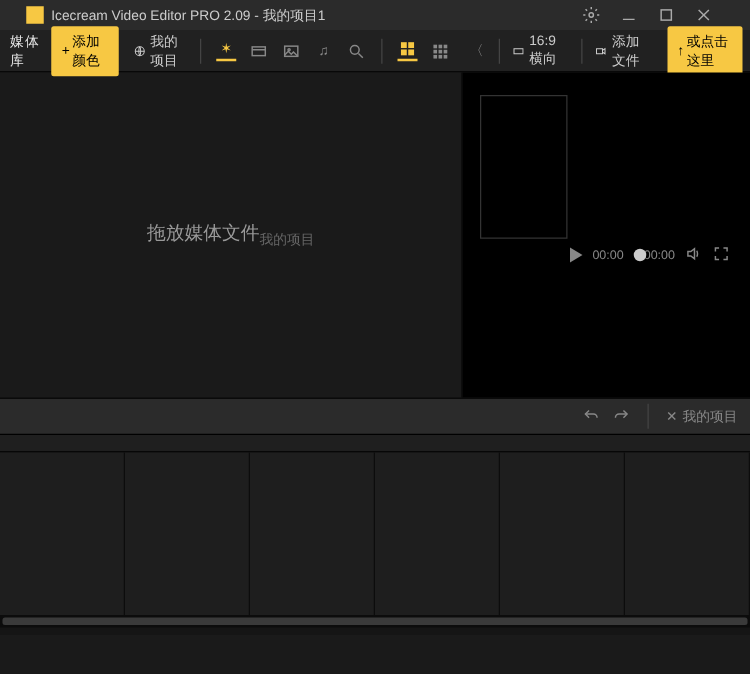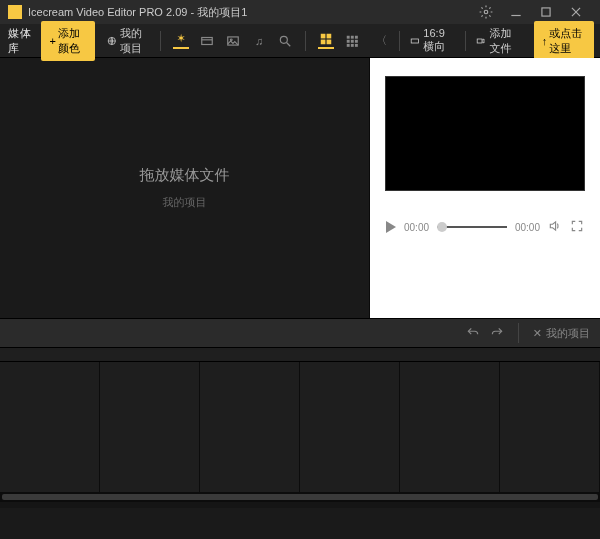--- a/index.html
+++ b/index.html
@@ -1,35 +1,35 @@
 <!DOCTYPE html>
 <html><head>
 <meta charset="utf-8">
 <style>
 * { margin: 0; padding: 0; box-sizing: border-box; }
 body { width: 600px; height: 539px; background: #1a1a1a; font-family: "Microsoft YaHei", sans-serif; overflow: hidden; color: #ccc; font-size: 11px; }
-.titlebar { height: 24px; background: #2b2b2b; display: flex; align-items: center; padding: 0 8px; justify-content: space-between; }
+.titlebar { height: 24px; background: #2b2b2b; display: flex; align-items: center; padding: 0 21px; justify-content: space-between; }
 .app-icon { width: 14px; height: 14px; background: #f7c843; margin-right: 6px; }
 .title { font-size: 11px; color: #ccc; flex: 1; }
 .title-controls { display: flex; align-items: center; gap: 14px; padding-right: 8px; }
 .title-controls span { color: #aaa; display: flex; align-items: center; justify-content: center; width: 16px; height: 16px; }
 .toolbar { height: 34px; background: #212121; display: flex; align-items: center; border-bottom: 1px solid #000; }
 .lib-label { font-size: 11px; color: #e8e8e8; padding: 0 8px; font-weight: 500; letter-spacing: 1px; }
 .btn-yellow { background: #f7c843; color: #000; font-size: 11px; padding: 5px 8px; border-radius: 2px; display: flex; align-items: center; gap: 2px; font-weight: 500; }
 .btn-dark { color: #ccc; font-size: 11px; padding: 5px 6px; display: flex; align-items: center; gap: 4px; }
 .icon-row { display: flex; align-items: center; gap: 10px; padding: 0 8px; }
 .icon-btn { width: 16px; height: 16px; color: #888; display: flex; align-items: center; justify-content: center; }
 .icon-btn.active { color: #f7c843; border-bottom: 2px solid #f7c843; padding-bottom: 2px; }
 .divider { width: 1px; height: 20px; background: #444; margin: 0 4px; }
 .spacer { flex: 1; }
 .mid { display: flex; height: 260px; background: #1a1a1a; }
-.media-area { flex: 1; display: flex; flex-direction: column; align-items: center; justify-content: center; color: #777; border-right: 1px solid #0a0a0a; }
+.media-area { flex: 1; display: flex; flex-direction: row; align-items: center; justify-content: center; color: #777; border-right: 1px solid #0a0a0a; }
 .media-drop-title { font-size: 15px; color: #999; margin-bottom: 4px; }
 .media-drop-sub { font-size: 11px; color: #666; margin-top: 6px; }
-.preview-area { width: 230px; background: #ffffff; display: flex; flex-direction: column; padding: 10px 14px 6px; text-align: center; }
+.preview-area { width: 230px; background: #000000; display: flex; padding: 10px 14px 6px; text-align: center; }
 .preview-canvas { width: 200px; height: 115px; background: #000; border: 1px solid #333; margin: 8px auto 0; }
 .transport { display: flex; align-items: center; gap: 8px; margin-top: 28px; padding: 0 2px; }
 .play-icon { width: 0; height: 0; border-left: 10px solid #888; border-top: 6px solid transparent; border-bottom: 6px solid transparent; }
 .time { font-size: 10px; color: #888; }
 .scrub { flex: 1; height: 2px; background: #555; position: relative; }
 .scrub-head { width: 10px; height: 10px; border-radius: 50%; background: #ccc; position: absolute; left: 0; top: -4px; }
 .timeline-header { height: 30px; background: #2b2b2b; display: flex; align-items: center; justify-content: flex-end; padding: 0 10px; gap: 10px; border-top: 1px solid #000; border-bottom: 1px solid #000; }
 .tl-btn { color: #888; font-size: 11px; display: flex; align-items: center; gap: 4px; }
 .timeline { height: 160px; background: #151515; position: relative; }
 .timeline-ruler { height: 14px; background: #1f1f1f; border-bottom: 1px solid #000; }

